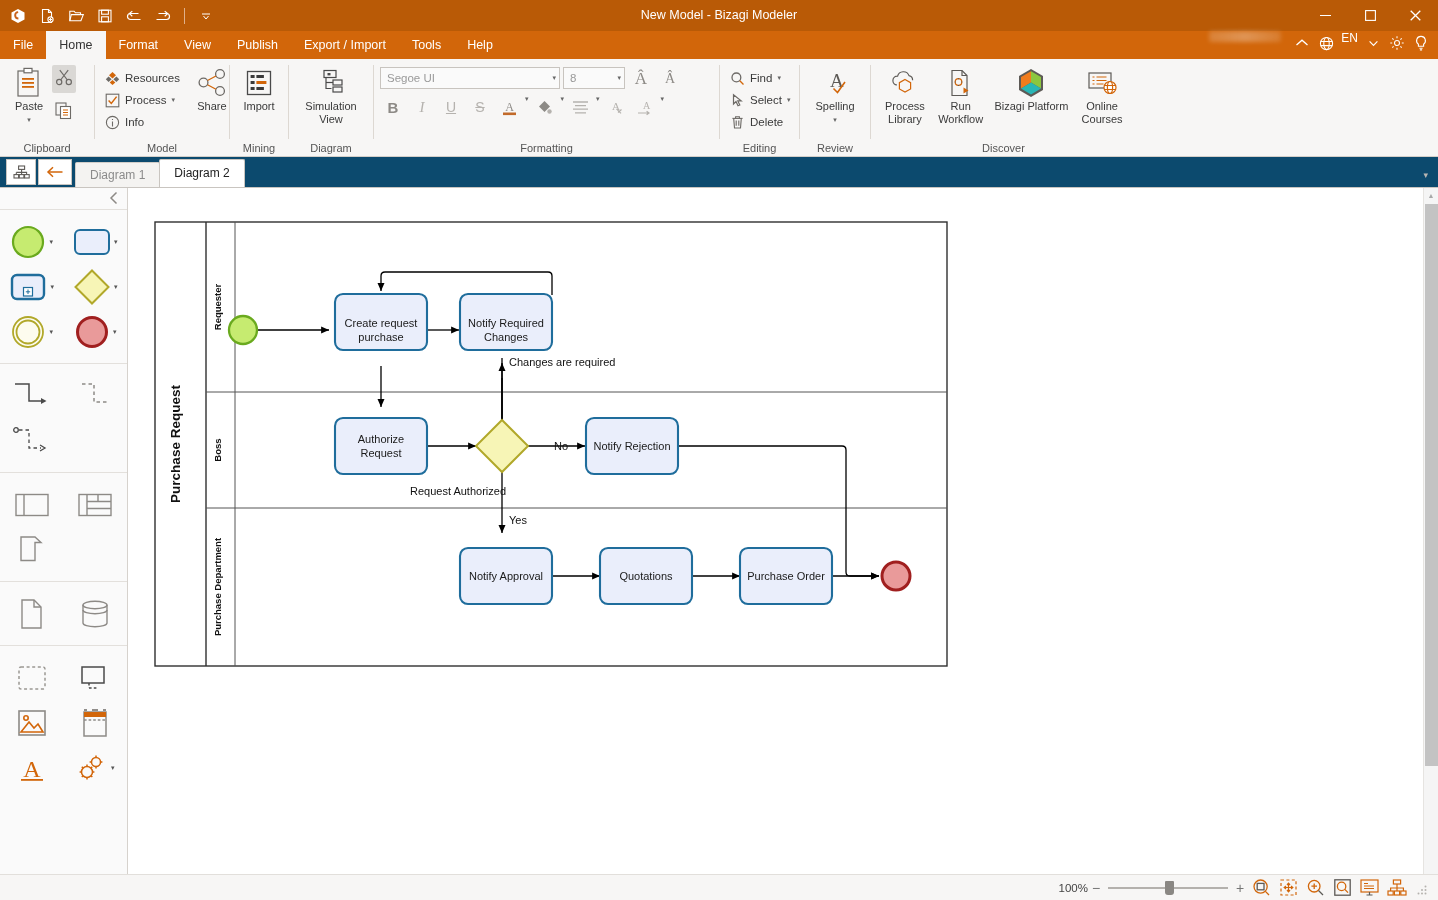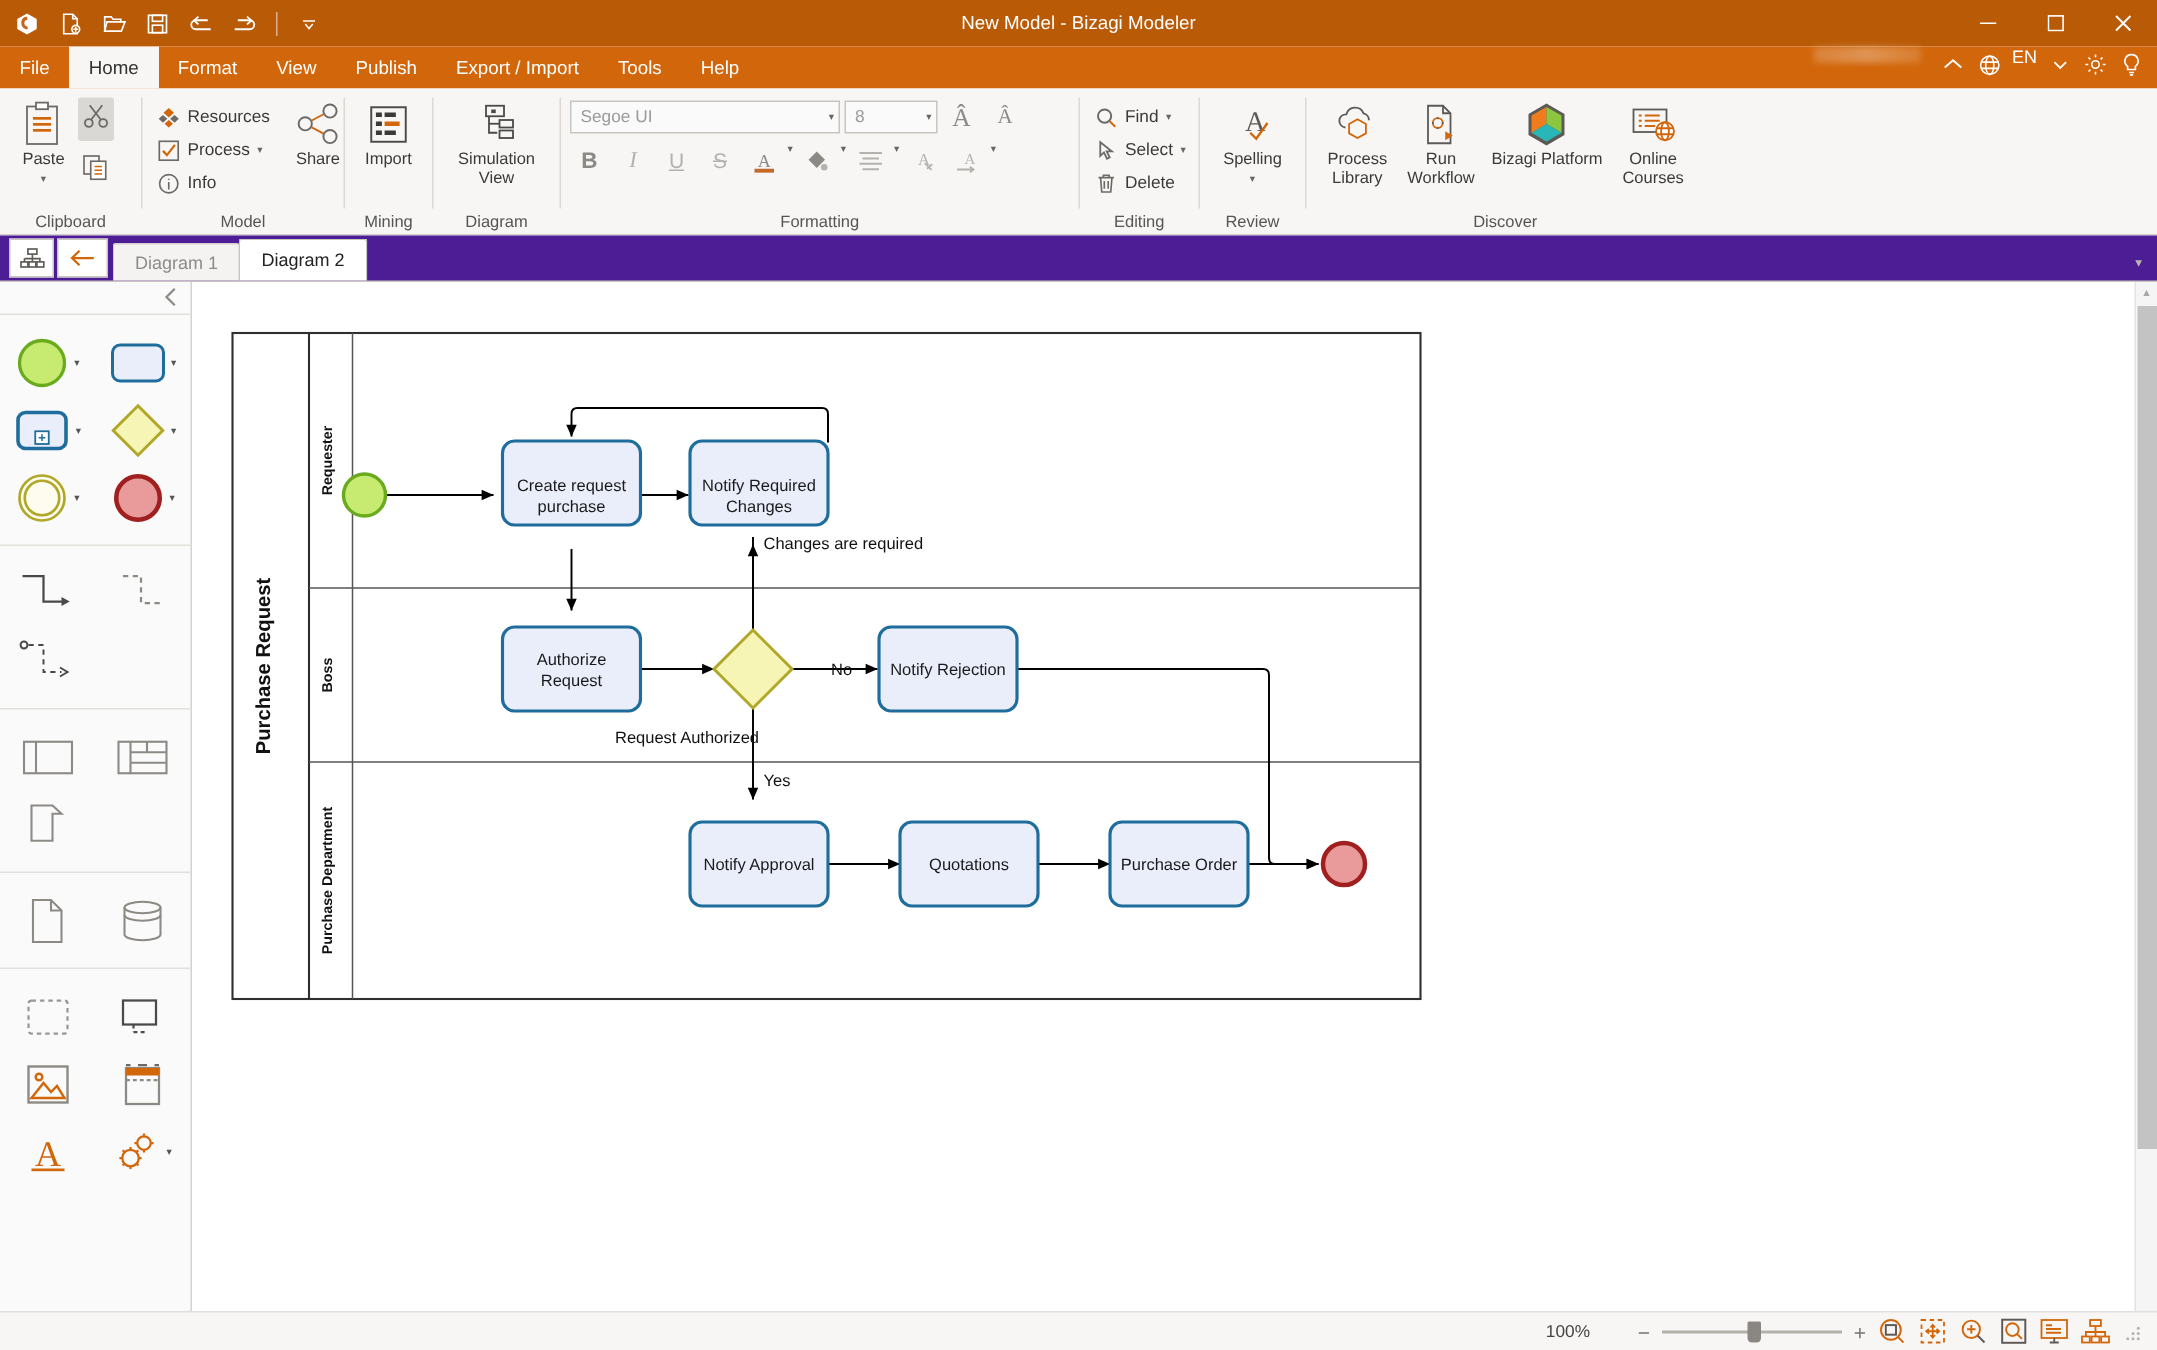--- a/index.html
+++ b/index.html
@@ -95,21 +95,21 @@
   .combo-size { width: 62px; }
   .fbtn {
     width: 26px; height: 24px; display: flex; align-items: center; justify-content: center;
     color: #b5b2ae; font-size: 14px;
   }
   .fbtn.dark { color: #8d8a86; }
 
   
   .tabstrip {
     position: absolute; top: 157px; left: 0; width: 1438px; height: 31px;
-    background: #4c1d95; border-bottom: 1px solid #c9c5c0; display: flex; align-items: flex-end;
+    background: #0c4a6e; border-bottom: 1px solid #c9c5c0; display: flex; align-items: flex-end;
   }
   .tabs-btn {
     width: 30px; height: 26px; margin: 0 1px 2px 6px; border: 1px solid #c9c5c0; background: #fff;
     display: flex; align-items: center; justify-content: center;
   }
   .tabs-back {
     width: 34px; height: 26px; margin: 0 3px 2px 1px; border: 1px solid #c9c5c0; background: #fff;
     display: flex; align-items: center; justify-content: center; color: #d2660a; font-size: 15px;
   }
   .dtab {
@@ -147,21 +147,21 @@
   }
   .vscroll .up { height: 14px; display:flex; align-items:center; justify-content:center; color:#a8a8a8; font-size:7px;}
   .vthumb { position: absolute; top: 16px; left: 1px; width: 13px; height: 562px; background: #c3c3c3; }
 
   
   .statusbar {
     position: absolute; bottom: 0; left: 0; width: 1438px; height: 26px;
     background: #f7f6f5; border-top: 1px solid #e2dfdb; display: flex;
     align-items: center; justify-content: flex-end; padding-right: 10px; gap: 0px;
   }
-  .zoom-pct { font-size: 11.5px; color: #444; margin-right: 28px; }
+  .zoom-pct { font-size: 11.5px; color: #444; margin-right: 0; }
   .zminus, .zplus { color: #767676; font-size: 14px; width: 16px; text-align: center; }
   .ztrack { width: 120px; height: 2px; background: #b4b1ad; position: relative; margin: 0 4px; }
   .zthumb {
     position: absolute; left: 57px; top: -6px; width: 9px; height: 14px; background: #8a8783;
     border-radius: 1px 1px 3px 3px;
   }
   .sbtn { width: 27px; height: 26px; display: flex; align-items: center; justify-content: center; }
   .grip { width: 12px; height: 12px; margin-left: 6px; }
 </style>
 </head>

